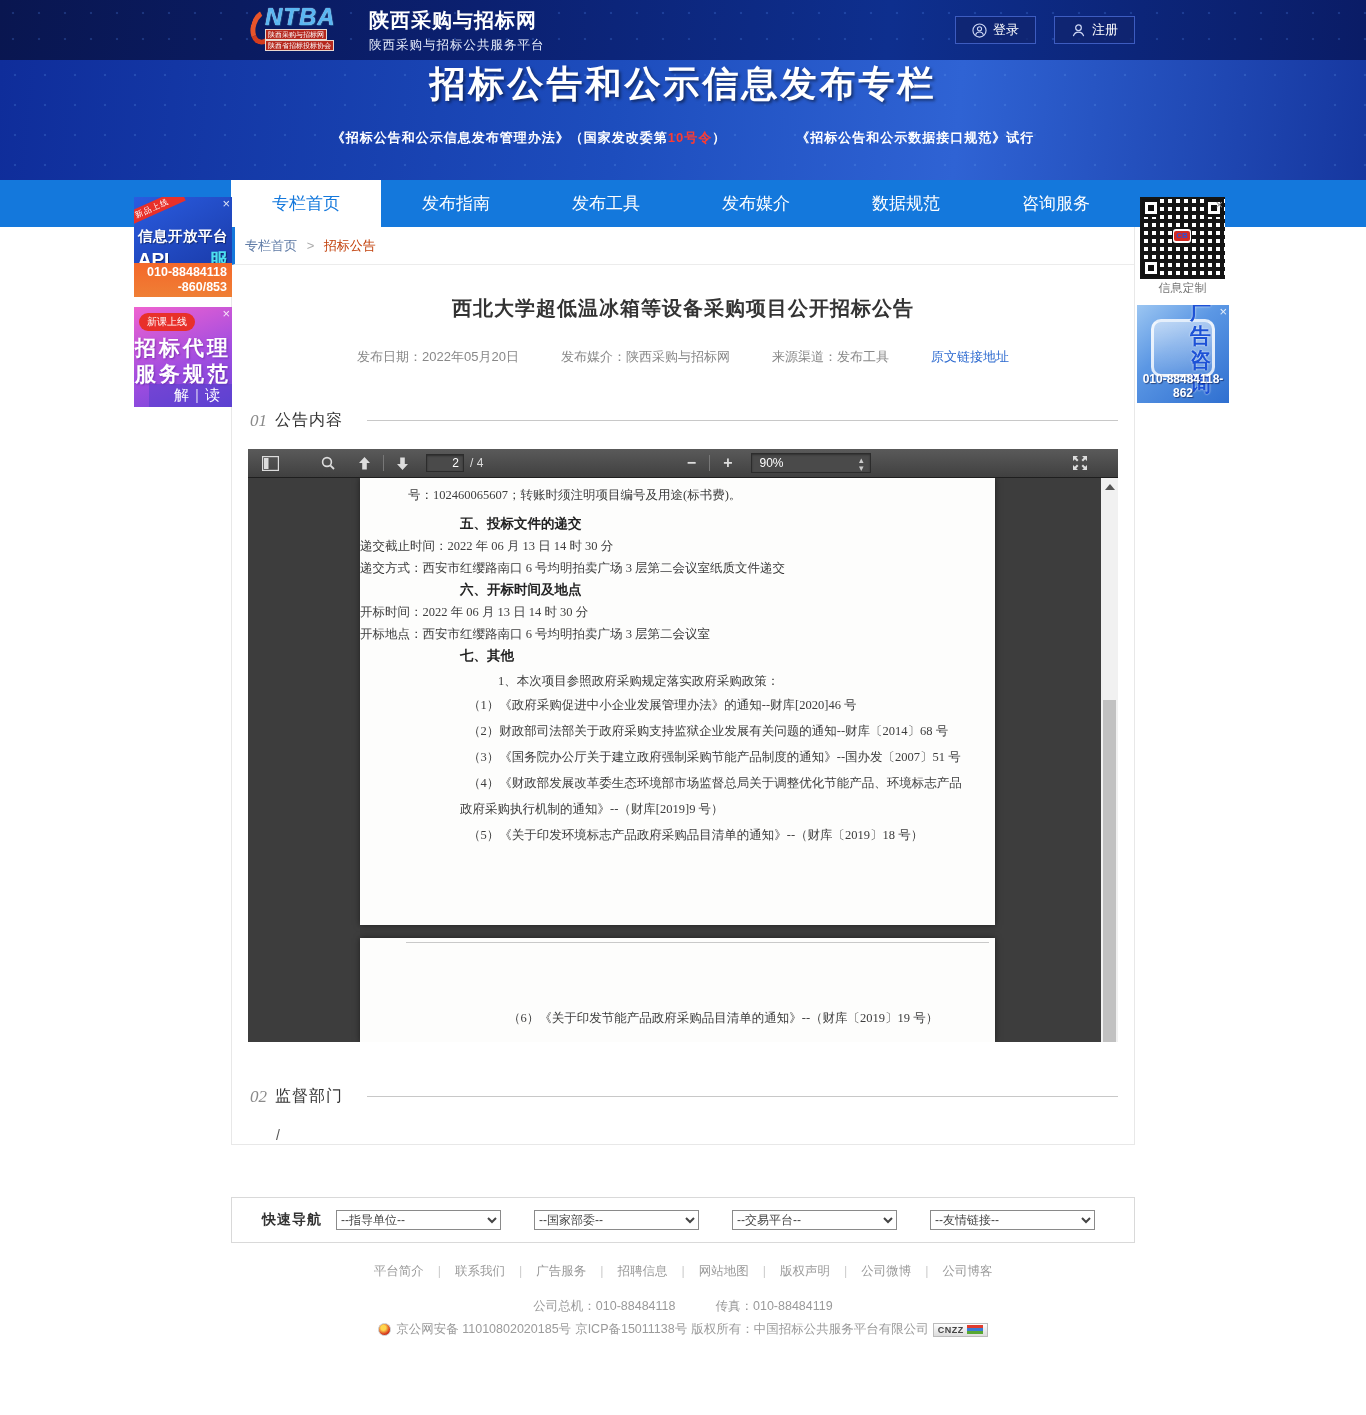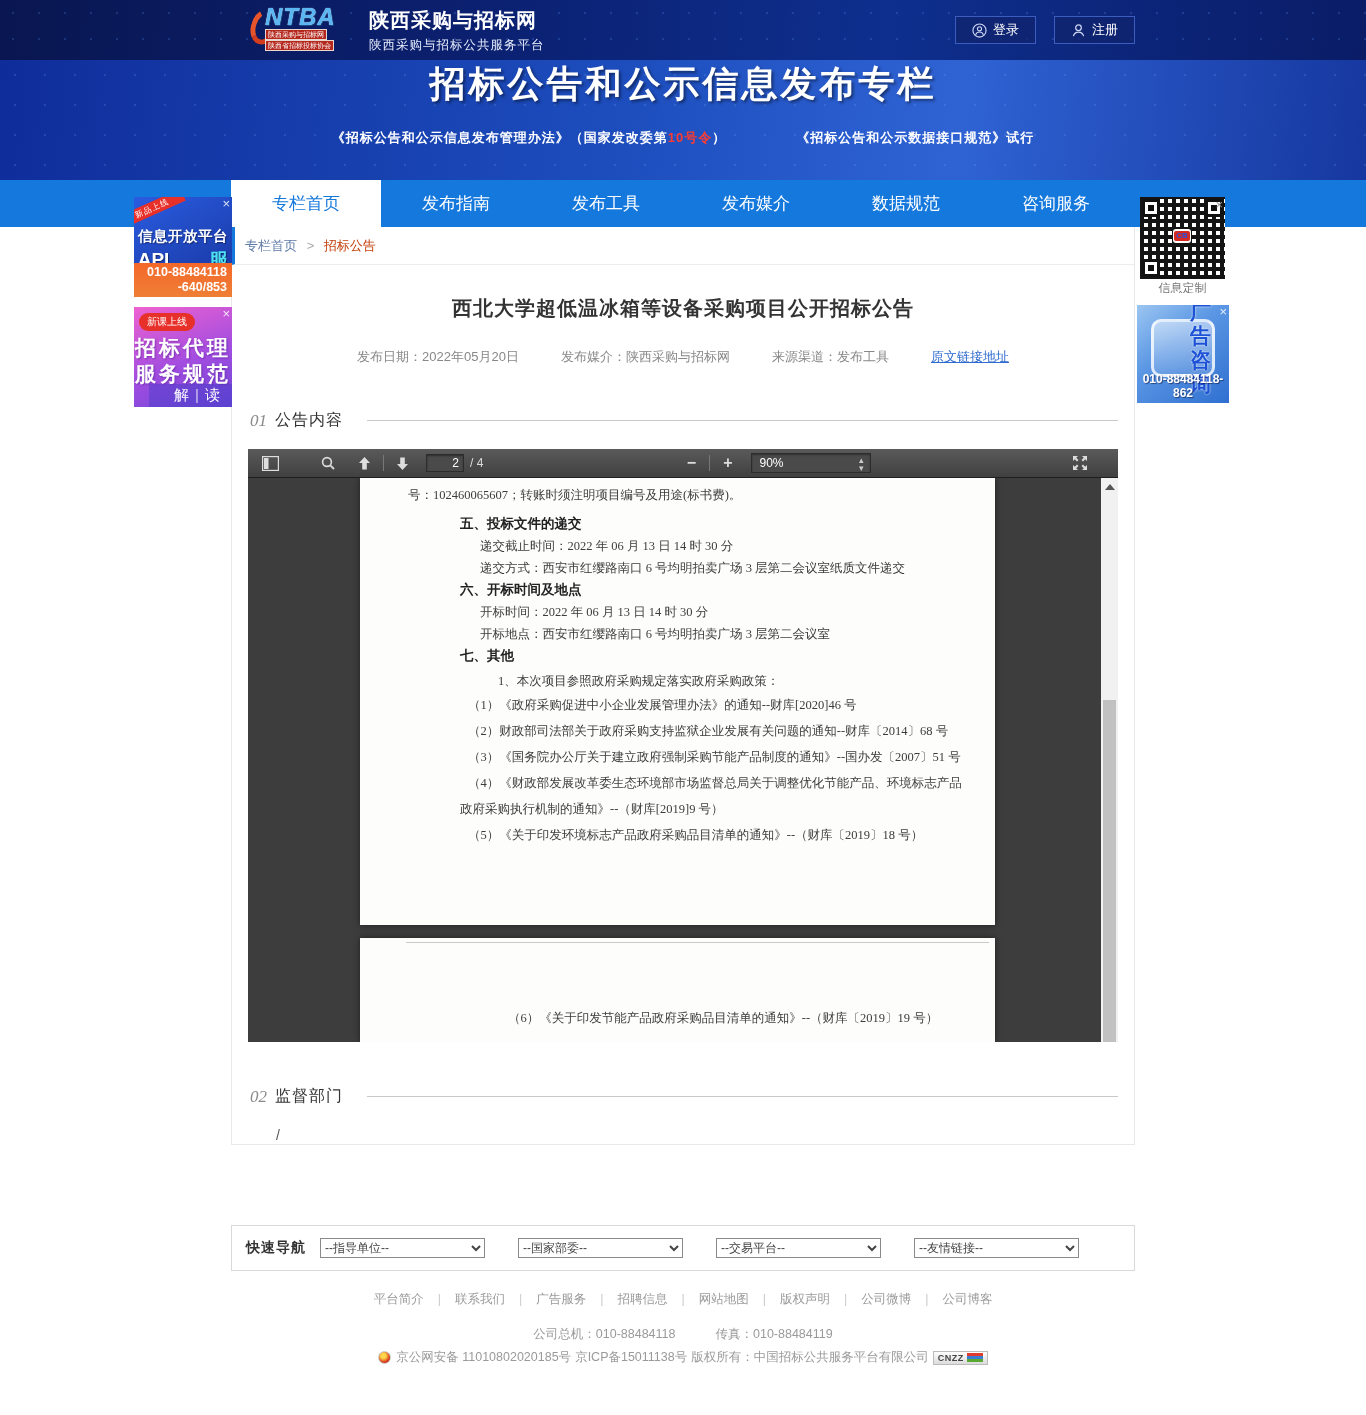--- a/index.html
+++ b/index.html
@@ -60,21 +60,21 @@
     position:relative; overflow:hidden; }
   .breadcrumb{ border-left:3px solid #1478dc; border-bottom:1px solid #ececec;
     padding:10px 12px 9px 10px; font-size:13px; }
   .breadcrumb .home{ color:#5f7ba6; cursor:pointer; }
   .breadcrumb .sep{ color:#aaa; margin:0 6px; }
   .breadcrumb .cur{ color:#c2410c; }
   .article-title{ margin-top:30px; text-align:center; font-size:20px; font-weight:bold; color:#333;
     letter-spacing:1px; }
   .meta-row{ margin-top:26px; display:flex; justify-content:center; gap:42px;
     font-size:13px; color:#888; }
-  .meta-row .src-link{ color:#2e6bd0; text-decoration:underline; cursor:pointer; }
+  .meta-row .src-link{ color:#2e6bd0; cursor:pointer; }
   .section-head{ margin:44px 16px 0 18px; display:flex; align-items:center; }
   .section-num{ font-style:italic; font-size:17px; color:#8a8a8a;
     font-family:"Liberation Serif",serif; }
   .section-title{ margin-left:8px; font-size:16px; color:#333; letter-spacing:1px; }
   .section-line{ flex:1; border-top:1px solid #c8c8c8; margin-left:24px; }
   
   .pdf-viewer{ margin:18px 16px 0 16px; height:593px; }
   .pdf-toolbar{ height:29px; background:linear-gradient(#5a5a5a,#404040);
     border-bottom:1px solid #1f1f1f; display:flex; align-items:center; color:#ddd; }
   .tb-ico{ display:flex; align-items:center; justify-content:center; cursor:pointer; padding:0 4px; }
@@ -98,34 +98,34 @@
   .pdf-page{ position:absolute; left:112px; width:635px; background:#fdfdfc;
     box-shadow:0 0 6px rgba(0,0,0,.5);
     font-family:"Liberation Serif","DejaVu Serif",serif; color:#3c3c3c; }
   .pdf-page.p1{ top:0; height:447px; padding-top:6px; }
   .pdf-page.p2{ top:460px; height:104px;padding-left:40px; }
   .page-edge-line{ height:1px; background:#c9c9c9; margin:4px 6px 0 6px; }
   .pl{ font-size:12.5px; line-height:22px; white-space:nowrap; }
   .c-cont{ margin-left:48px; margin-bottom:7px; }
   .c-h{ margin-left:100px; font-weight:bold; font-size:13.5px;
     font-family:"Liberation Sans",sans-serif; color:#222; }
-  .c-p{ margin-left:120px; }
+  .c-p{ }
   .c-p2{ margin-left:138px; margin-top:3px; }
   .c-li{ margin-left:108px; line-height:26px; }
   .c-li0{ margin-left:100px; line-height:26px; }
   .p2 .c-li{ margin-top:62px; }
   .pdf-scrollbar{ position:absolute; right:0; top:0; width:17px; height:564px; background:#f1f1f1; }
   .sb-arrow{ width:0; height:0; border-left:5px solid transparent; border-right:5px solid transparent;
     border-bottom:6px solid #555; margin:6px auto 0 auto; }
   .sb-thumb{ position:absolute; left:2px; width:13px; top:222px; height:342px; background:#c1c1c1; }
   
   .supervision{ margin:20px 0 0 44px; font-size:14px; color:#555; }
   
-  .quicknav{ width:904px; margin:80px auto 0 auto; border:1px solid #d9d9d9; height:46px;
-    display:flex; align-items:center; padding-left:14px; }
+  .quicknav{ width:904px; margin:52px auto 0 auto; border:1px solid #d9d9d9; height:46px;
+    display:flex; align-items:center; padding-left:30px; }
   .quicknav-label{ font-size:14px; font-weight:bold; color:#333; letter-spacing:1px; }
   .quicknav select{ width:165px; height:20px; font-size:12px; color:#444; margin-left:33px;
     border:1px solid #8a8a8a; background:#fff; }
   .quicknav select:first-of-type{ margin-left:14px; }
   
   footer{ margin-top:20px; text-align:center; color:#9a9a9a; font-size:12.5px; }
   .f-links{ display:flex; justify-content:center; align-items:center; }
   .f-link{ cursor:pointer; color:#9a9a9a; }
   .f-link:not(:last-child)::after{ content:"|"; color:#ccc; margin:0 14px; cursor:default; }
   .f-phone{ margin-top:18px; display:flex; justify-content:center; gap:40px; }
@@ -385,21 +385,21 @@
   </div>
 </footer>
 
 <div class="float ad-left1">
   <span class="ad-close">×</span>
   <span class="ad1-ribbon">新品上线</span>
   <div class="ad1-line1">信息开放平台</div>
   <div class="ad1-line2"><span class="a">API</span><span class="b">服务</span></div>
   <div class="ad1-phone">
     <div>010-88484118</div>
-    <div>-640/853</div>
+    <div>-860/853</div>
   </div>
 </div>
 
 <div class="float ad-left2">
   <span class="ad-close">×</span>
   <span class="ad2-badge">新课上线</span>
   <div class="ad2-main">
     <div>招标代理</div>
     <div>服务规范</div>
   </div>

